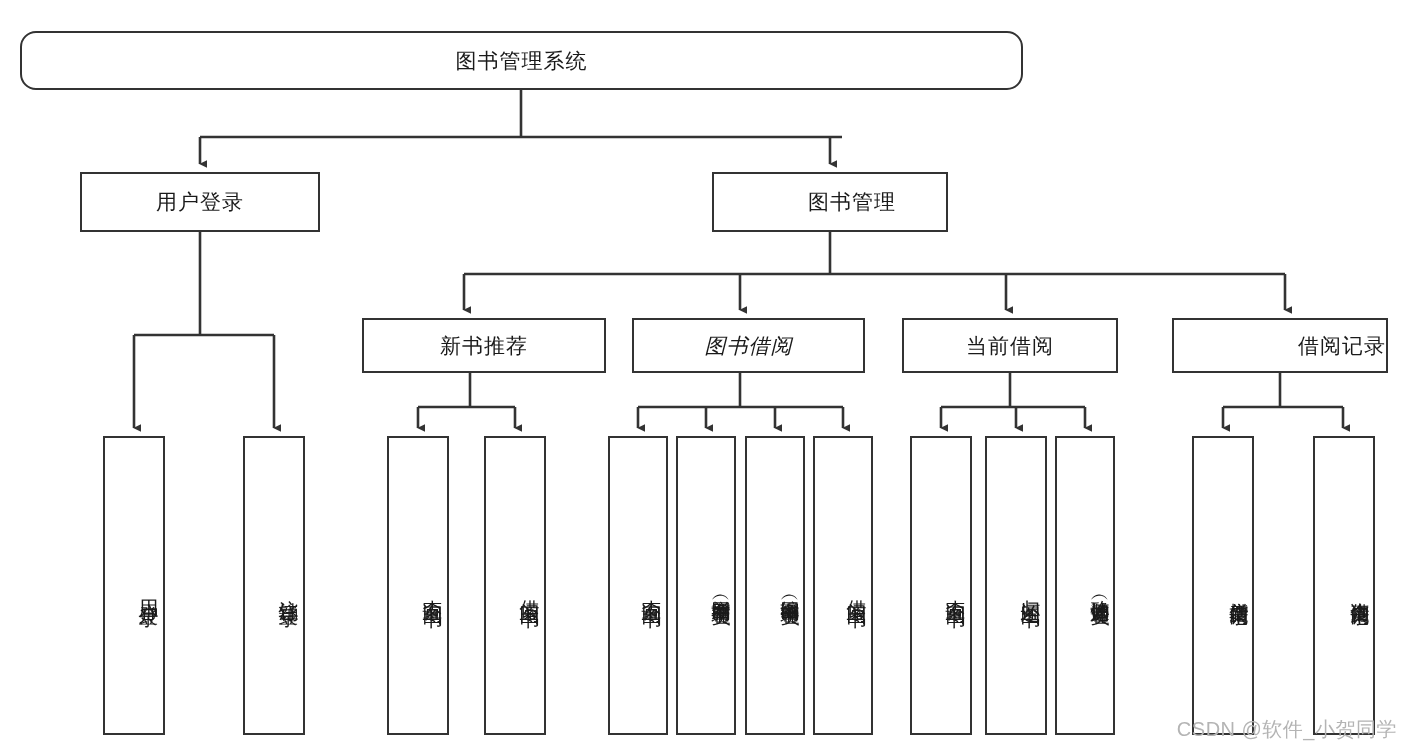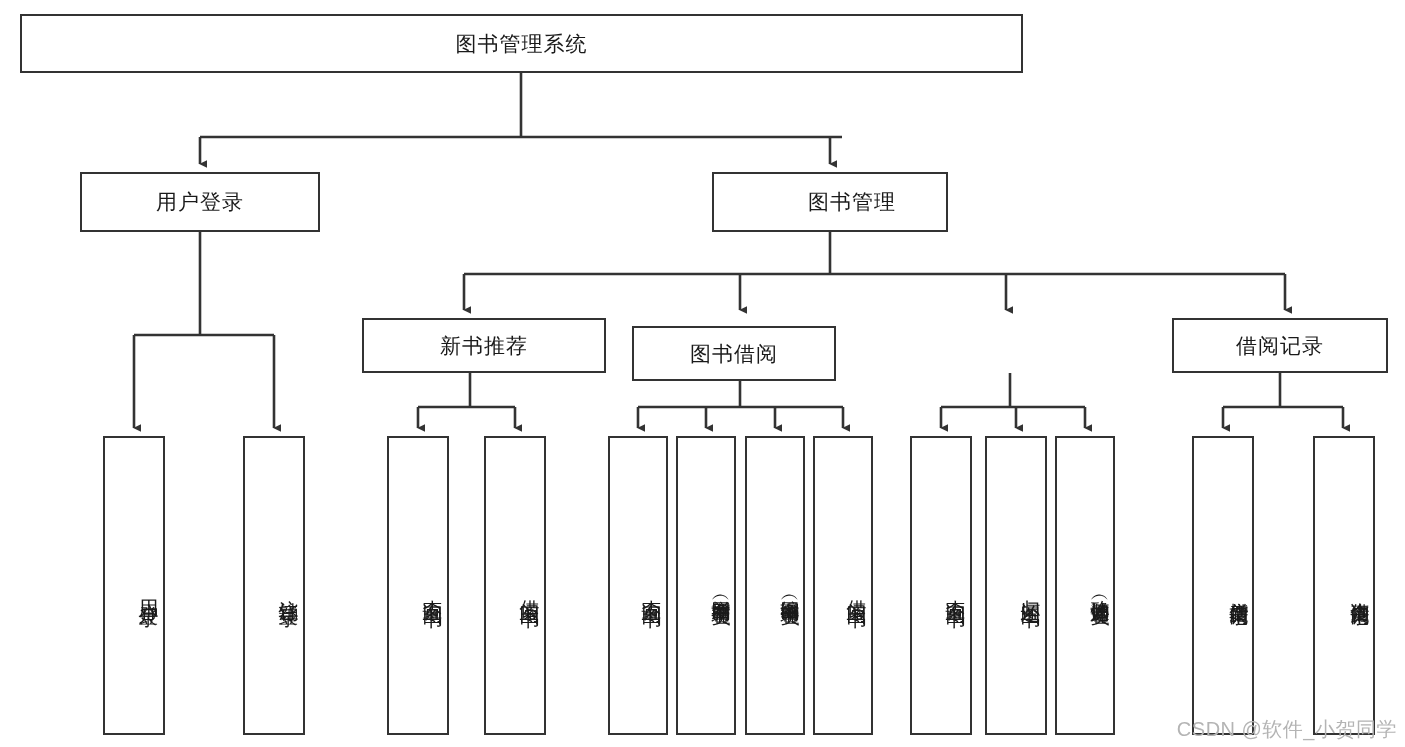--- a/index.html
+++ b/index.html
@@ -112,38 +112,41 @@
       <path d="M1016,407 L1016,428" marker-end="url(#arrowhead)"></path>
       <path d="M1085,407 L1085,428" marker-end="url(#arrowhead)"></path>
 
       <path d="M1280,373 L1280,407"></path>
       <path d="M1223,407 L1343,407"></path>
       <path d="M1223,407 L1223,428" marker-end="url(#arrowhead)"></path>
       <path d="M1343,407 L1343,428" marker-end="url(#arrowhead)"></path>
     </g>
   </svg>
 
-  <div class="node horizontal" style="left:20px; top:14px; width:1003px; height:59px;">
+  <div class="node horizontal" style="left:20px; top:31px; width:1003px; height:59px;border-radius:16px;">
     <span>图书管理系统</span>
   </div>
 
   <div class="node horizontal" style="left:80px; top:172px; width:240px; height:60px;">
     <span>用户登录</span>
   </div>
   <div class="node horizontal" style="left:712px; top:172px; width:236px; height:60px;padding-left:44px;">
     <span>图书管理</span>
   </div>
 
   <div class="node horizontal" style="left:362px; top:318px; width:244px; height:55px;">
     <span>新书推荐</span>
   </div>
-  <div class="node horizontal" style="left:632px; top:326px; width:204px; height:55px;">
+  <div class="node horizontal" style="left:632px; top:318px; width:233px; height:55px;font-style:italic;">
     <span>图书借阅</span>
   </div>
-  <div class="node horizontal" style="left:1172px; top:318px; width:216px; height:55px;">
+  <div class="node horizontal" style="left:902px; top:318px; width:216px; height:55px;">
+    <span>当前借阅</span>
+  </div>
+  <div class="node horizontal" style="left:1172px; top:318px; width:216px; height:55px;justify-content:flex-end;">
     <span>借阅记录</span>
   </div>
 
   <div class="node vertical" style="left:103px; top:436px; width:62px; height:299px;">
     <span>用户登录</span>
   </div>
   <div class="node vertical" style="left:243px; top:436px; width:62px; height:299px;">
     <span>注销登录</span>
   </div>
 

